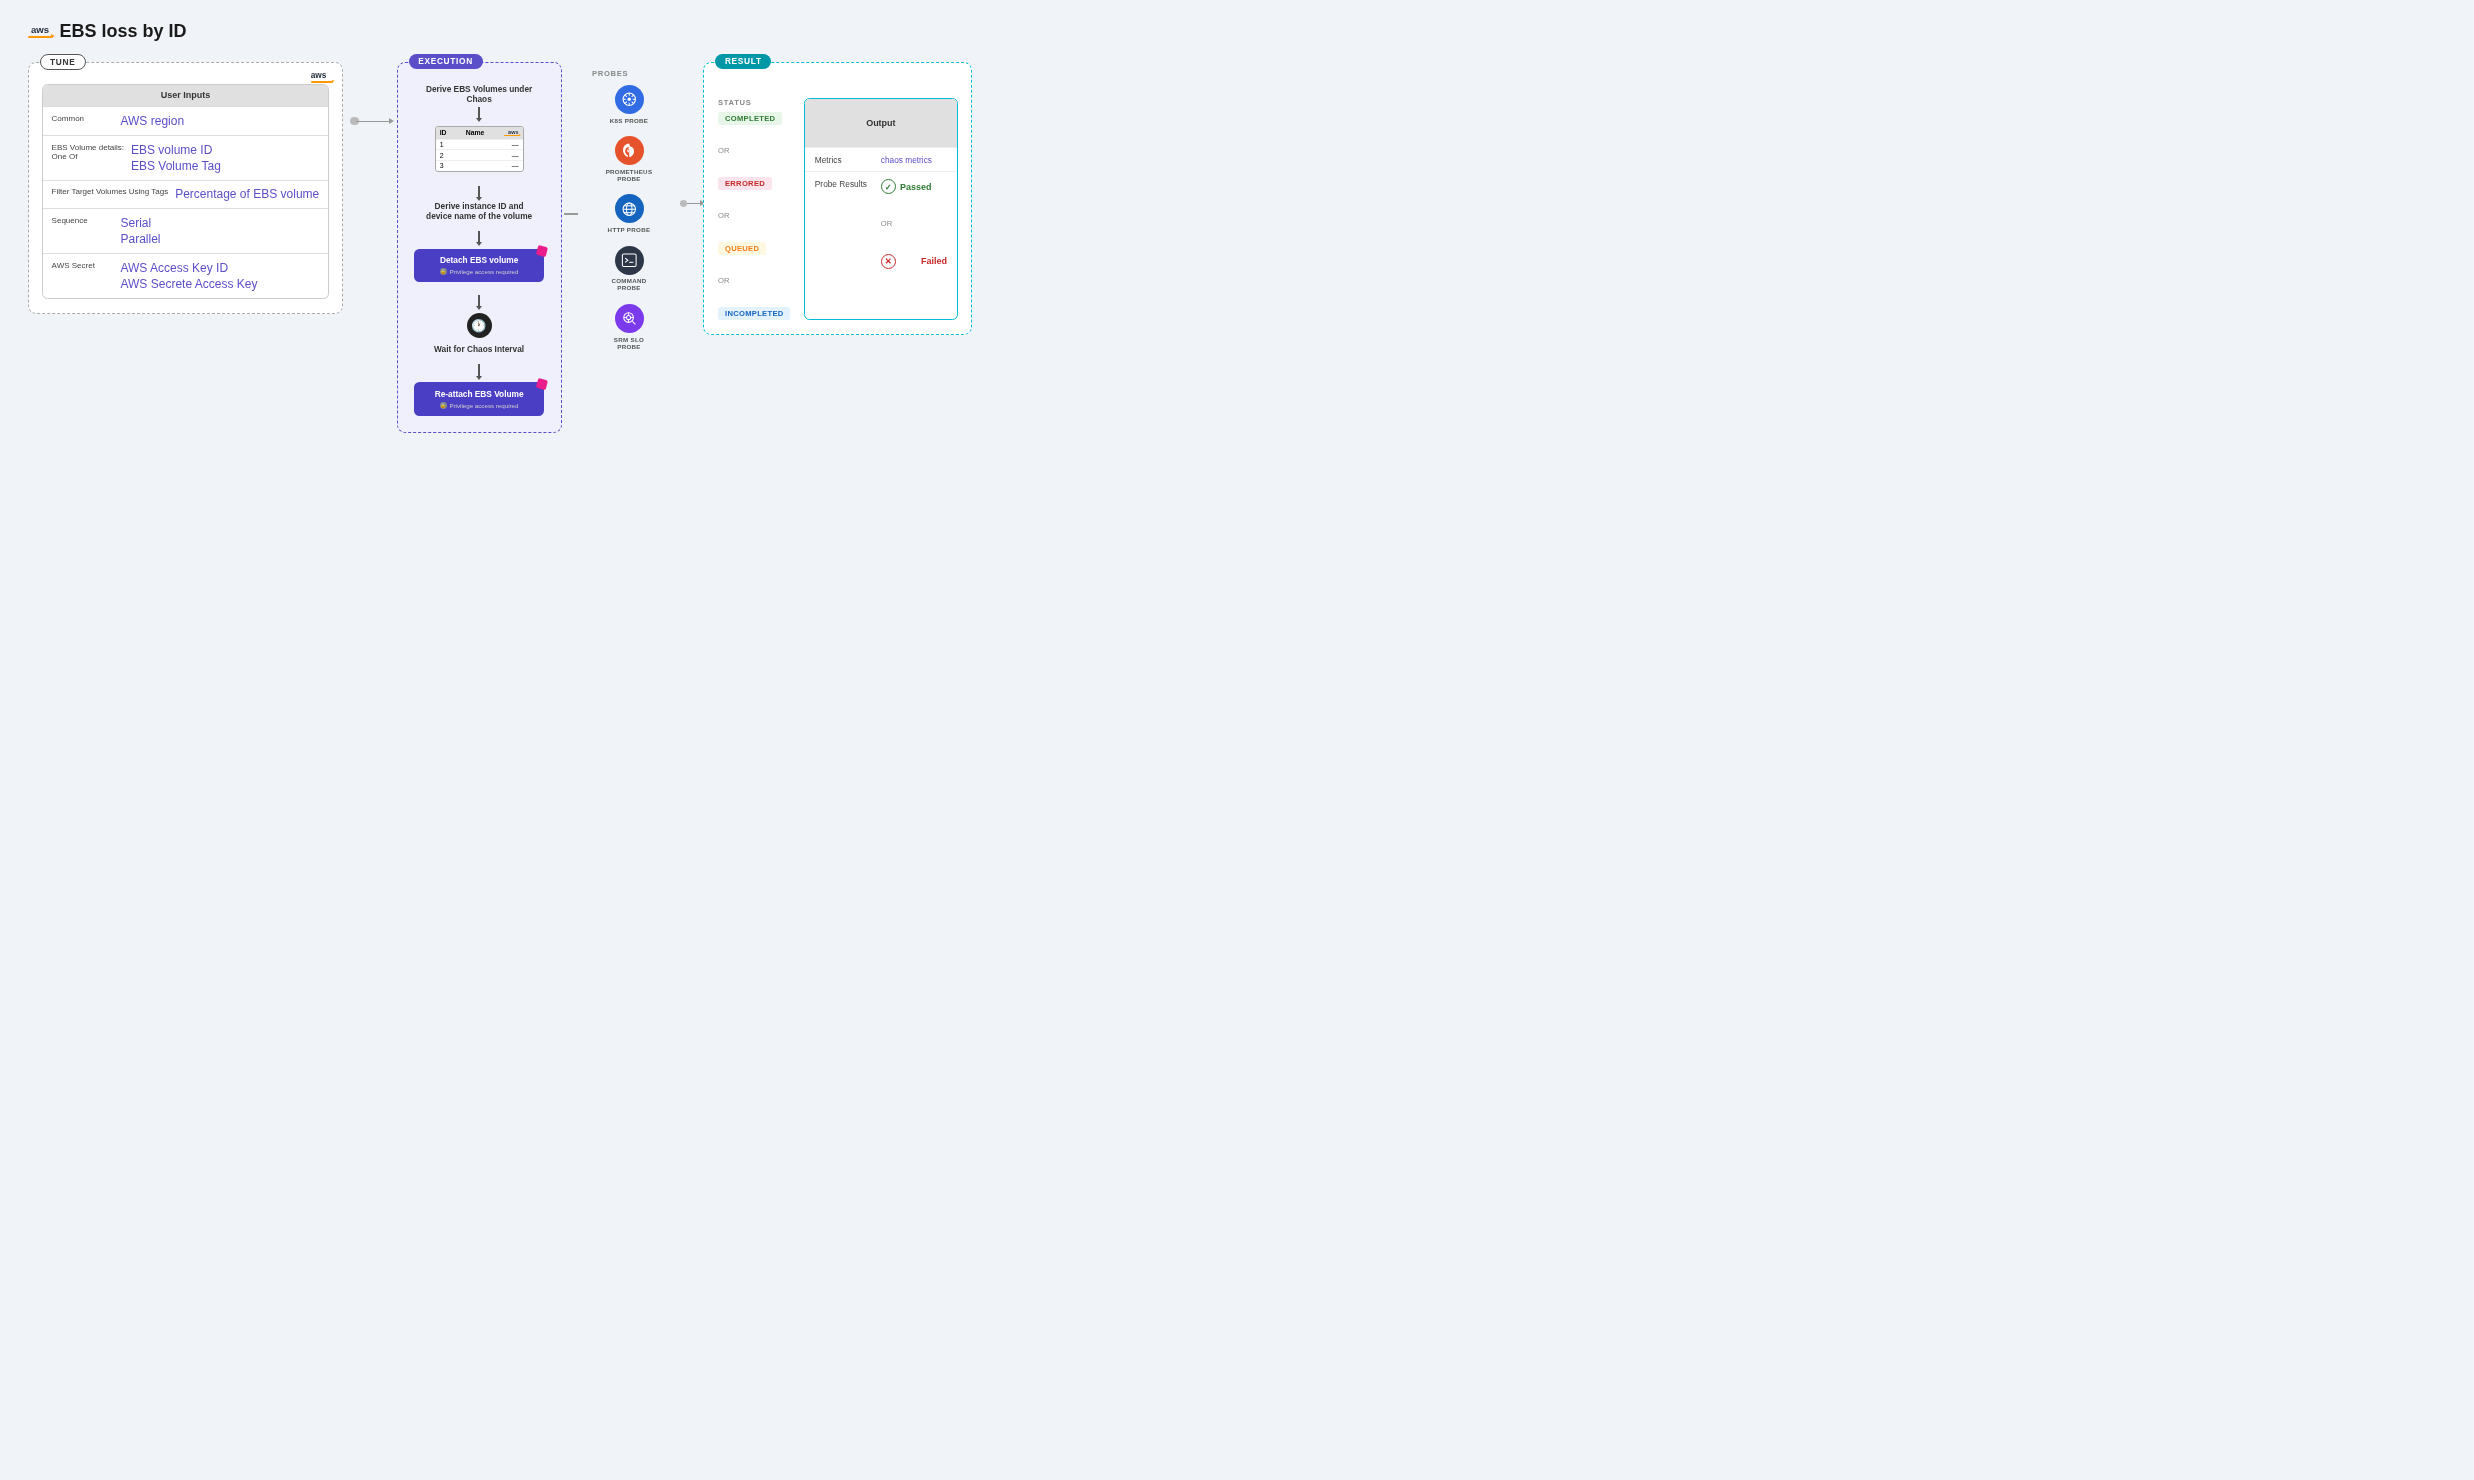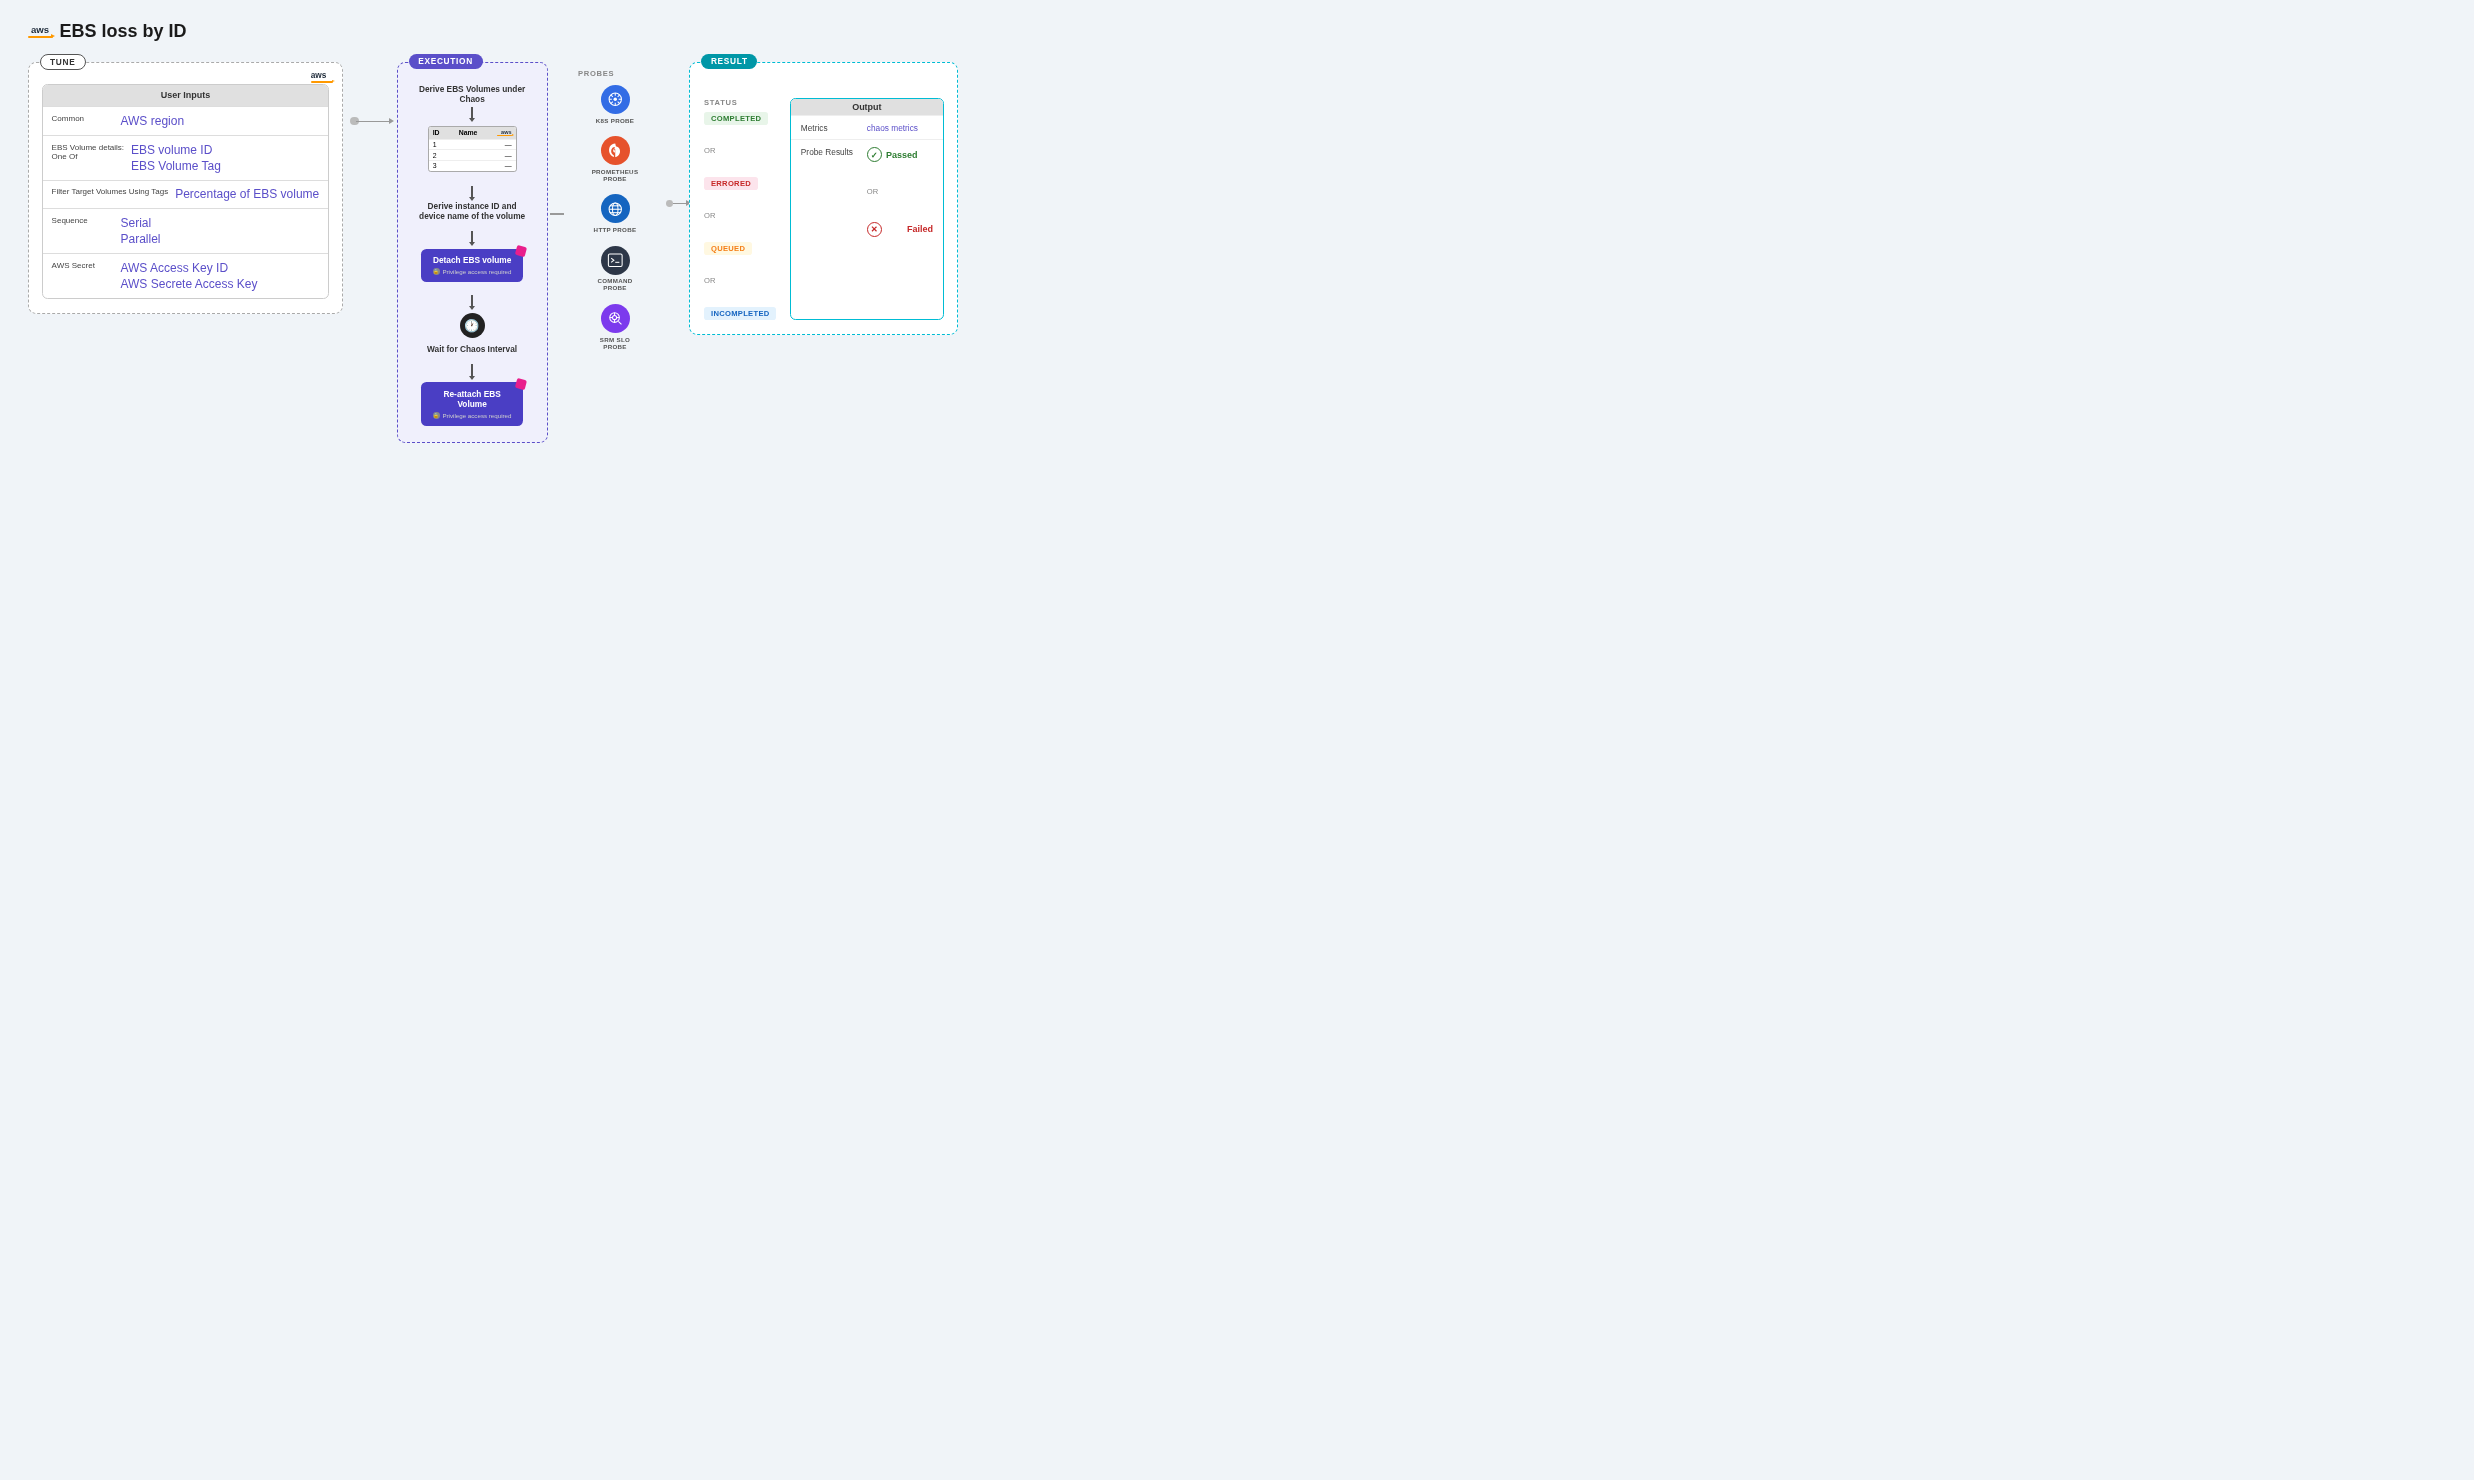--- a/index.html
+++ b/index.html
@@ -275,21 +275,21 @@
     }
 
     .exec-button {
       background: #4a3ec4;
       color: #fff;
       border-radius: 5.5px;
       padding: 6.9px 11px;
       text-align: center;
       font-size: 8.3px;
       font-weight: 700;
-      width: 102px;
+      width: 130px;
       position: relative;
       margin: 2.8px 0;
     }
     .exec-button .privilege-badge {
       display: flex;
       align-items: center;
       justify-content: center;
       gap: 2.8px;
       font-size: 6.2px;
       font-weight: 500;
@@ -424,21 +424,21 @@
 
     .output-box {
       border: 1.4px solid #00bcd4;
       border-radius: 5.5px;
       overflow: hidden;
       margin-top: 6.9px;
     }
     .output-header {
       background: #e0e0e0;
       text-align: center;
-      padding: 3px;
+      padding: 19px;
       font-size: 9px;
       font-weight: 600;
       color: #333;
     }
     .output-row {
       display: flex;
       padding: 6.9px 9.6px;
       border-top: 0.7px solid #eee;
       gap: 11px;
       align-items: center;

